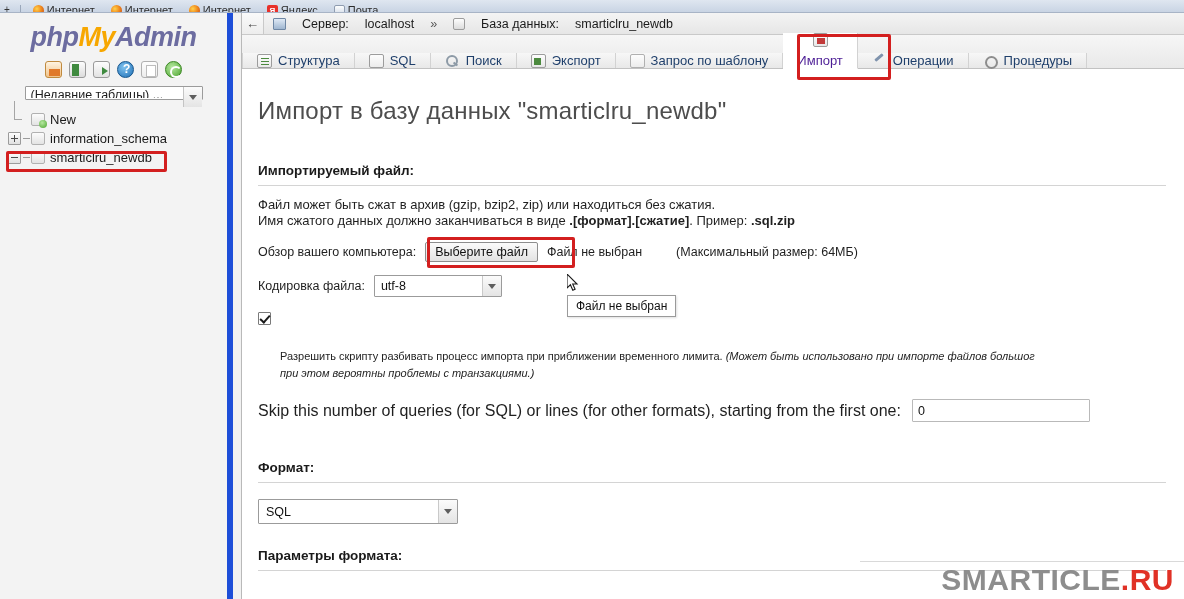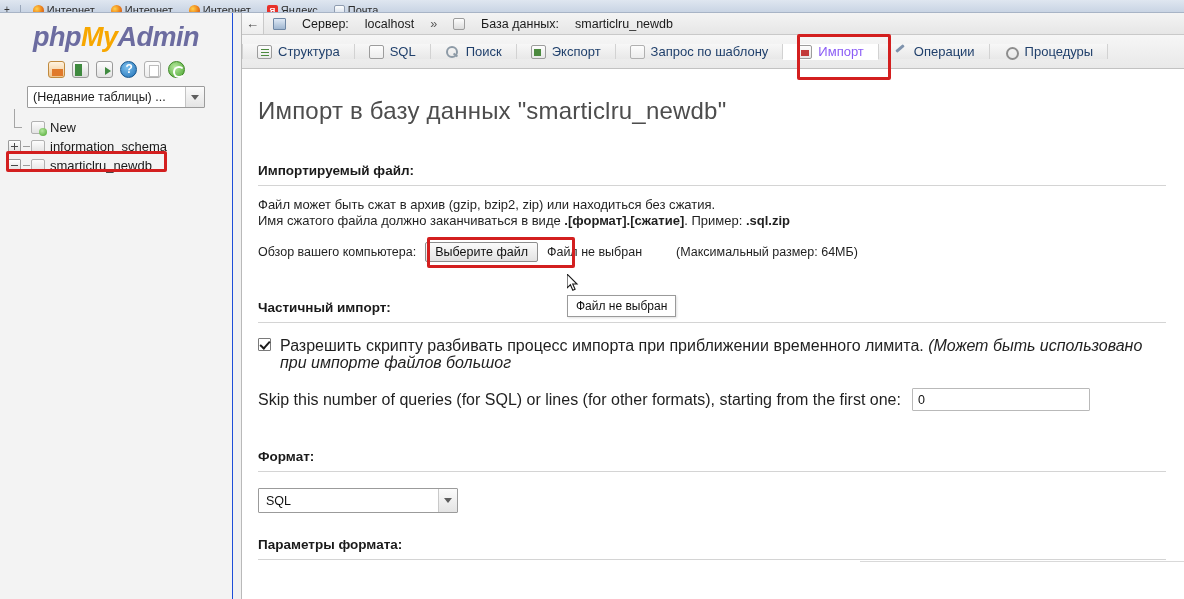--- a/index.html
+++ b/index.html
@@ -29,21 +29,21 @@
   .bb-sep { width: 1px; height: 10px; background: #9aa7ba; margin-right: 12px; position: relative; top: 2px; }
   .bb-ico { width: 11px; height: 11px; border-radius: 2px; flex: 0 0 auto; }
   .ico-ff { background: radial-gradient(circle at 35% 35%, #ffd24d 0%, #f08a1e 45%, #d2601a 75%, #3a3f7a 100%); border-radius: 50%; }
   .ico-ya { background: #e8312a; color:#fff; font-size:8px; text-align:center; line-height:11px; font-weight:bold; }
   .ico-mail { background: linear-gradient(#fdfefe,#cfd8e6); border: 1px solid #8f9cb0; }
   .bb-plus { font-size: 10px; color:#333; position: relative; top: 2px; margin-right: 10px; }
 
   
   .sidebar {
     position: absolute; left: 0; top: 13px; width: 233px; height: 586px;
-    background: #f3f3f3; border-right: 1px solid #1d4ed8;
+    background: #f3f3f3; border-right: 6px solid #1d4ed8;
   }
   .pma-logo {
     text-align: center; padding-top: 9px;
     font-size: 27px; font-weight: bold; font-style: italic;
     letter-spacing: -0.5px;
   }
   .pma-logo .p1 { color: #6c6ca0; }
   .pma-logo .p2 { color: #f7a700; }
   .pma-logo .p3 { color: #6c6ca0; }
 
@@ -60,21 +60,21 @@
   .ic-sql:after { content:""; position:absolute; right:1px; top:5px; width:0; height:0;
     border-left:6px solid #3f8a3f; border-top:4px solid transparent; border-bottom:4px solid transparent; }
   .ic-help { background: radial-gradient(circle at 40% 35%, #7fc2ef, #1f6fb5); border-radius:50%; border:1px solid #14548c; }
   .ic-help:after { content:"?"; position:absolute; left:5px; top:0px; color:#fff; font-size:12px; font-weight:bold; }
   .ic-doc { background: linear-gradient(#fdfdfd,#ededed); border:1px solid #b0b0b0; }
   .ic-doc:after { content:""; position:absolute; left:4px; top:3px; width:8px; height:10px; border:1px solid #bdbdbd; background:#fff; }
   .ic-reload { background: radial-gradient(circle at 40% 35%, #b6e8a0, #49a42c); border-radius:50%; border:1px solid #3b8623; }
   .ic-reload:after { content:""; position:absolute; left:4px; top:4px; width:8px; height:8px; border:2px solid #fff; border-radius:50%; border-right-color:transparent; }
 
   .recent-select {
-    display: block; margin: 8px auto 0 auto; width: 178px; height: 22px;
+    display: block; margin: 8px auto 0 auto; width: 178px; height: 14px;
     font-size: 12.5px; font-family: "Liberation Sans", sans-serif;
     padding: 1px 2px 1px 5px;
     border: 1px solid #9b9b9b; background: #fff; color: #1a1a1a;
     border-radius: 1px;
     -webkit-appearance: none; appearance: none;
   }
   .sel-wrap { position: relative; width: 178px; margin: 8px auto 0 auto; }
   .sel-arrow {
     position: absolute; right: 1px; top: 1px; width: 19px; height: 20px;
     background: linear-gradient(#fbfbfb,#e4e4e4);
@@ -160,33 +160,33 @@
     background: linear-gradient(#fdfdfd,#dcdcdc);
     border: 1px solid #9c9c9c; border-radius: 2px;
   }
   .crumb-sep { color: #555; }
   .crumb-strong { font-weight: normal; }
 
   
   .tabbar {
     height: 34px; background: linear-gradient(to bottom,#f6f6f6,#e9e9e9);
     border-bottom: 1px solid #c2c2c2;
-    display: flex; align-items: center; position: relative;
+    display: flex; align-items: flex-end; position: relative;
   }
   .tab {
     display: flex; align-items: center; gap: 6px;
     padding: 0 14px; font-size: 13px; color: #1f3f6b;
     border-right: 1px solid #d2d2d2;
     background: linear-gradient(to bottom,#f7f7f7,#e8e8e8);
     white-space: nowrap; cursor: pointer;
   }
   .tab:first-child { border-left: 1px solid #d2d2d2; }
   .tab.active {
-    background: #ffffff; color: #8b5cf6;
-    border-bottom: 1px solid #fff; margin-bottom: -1px;
+    background: #ffffff; color: #4c1d95;
+    border-bottom: 1px solid #fff; margin-bottom: -1px; flex-direction: column;
   }
   .tabico { width: 15px; height: 14px; flex: 0 0 auto; border-radius: 2px; position: relative; }
   .ti-struct { background: linear-gradient(#fdfdfd,#eaeaea); border:1px solid #9c9c9c; }
   .ti-struct:after { content:""; position:absolute; left:3px; top:3px; width:8px; height:7px;
      background: repeating-linear-gradient(to bottom,#4c8a3f 0 1px,transparent 1px 3px); }
   .ti-sql { background: linear-gradient(#fdfdfd,#ececec); border:1px solid #9c9c9c; }
   .ti-search { background: transparent; }
   .ti-search:after { content:""; position:absolute; left:1px; top:1px; width:8px; height:8px;
      border:2px solid #8d9aa6; border-radius:50%; }
   .ti-search:before { content:""; position:absolute; left:8px; top:9px; width:5px; height:2px;
@@ -288,21 +288,21 @@
   .chkbox {
     width: 13px; height: 13px; border: 1px solid #7a7a7a; background: #fff;
     margin-right: 9px; flex: 0 0 auto; position: relative; margin-top: 1px;
     border-radius: 1px;
   }
   .chkbox.checked:after {
     content: ""; position: absolute; left: 3px; top: 0px;
     width: 4px; height: 8px; border: solid #1a1a1a;
     border-width: 0 2px 2px 0; transform: rotate(42deg);
   }
-  .chktext { font-size: 16px; color: #1f1f1f; line-height: 17px; }
+  .chktext { font-size: 11px; color: #1f1f1f; line-height: 17px; margin-top: 37px; }
   .chktext i { font-style: italic; }
 
   .skiprow { display: flex; align-items: center; margin-top: 17px; }
   .skiplabel { font-size: 16px; color: #1f1f1f; margin-right: 11px; }
   .skipinput {
     width: 178px; height: 23px; border: 1px solid #b9b9b9; background: #fff;
     font-size: 12.5px; font-family: "Liberation Sans", sans-serif;
     padding: 0 5px; color: #111; border-radius: 1px;
   }
 
@@ -456,47 +456,56 @@
 
     <div class="page">
 
       <h1 class="page-title">Импорт в базу данных "smarticlru_newdb"</h1>
 
       <div class="legend">Импортируемый файл:</div>
 
       <div class="desc">
         <div>Файл может быть сжат в архив (gzip, bzip2, zip) или находиться без сжатия.</div>
         <div>
-          <span>Имя сжатого файла должно заканчиваться в виде </span><b>.[формат].[сжатие]</b><span>. Пример: </span><b>.sql.zip</b>
+          <span>Имя сжатого данных должно заканчиваться в виде </span><b>.[формат].[сжатие]</b><span>. Пример: </span><b>.sql.zip</b>
         </div>
       </div>
 
       <div class="row">
         <span class="lbl">Обзор вашего компьютера:</span>
         <button class="filebtn">Выберите файл</button>
         <span class="nofile">Файл не выбран</span>
         <span class="maxsize">(Максимальный размер: 64МБ)</span>
       </div>
 
+      <div class="row">
+        <span class="lbl">Кодировка файла:</span>
+        <span class="enc-wrap">
+          <select class="enc-select">
+            <option>utf-8</option>
+          </select>
+          <span class="sel-arrow-sm"></span>
+        </span>
+      </div>
 
       <div class="anno-file"></div>
 
       <svg class="cursor" viewBox="0 0 12 18">
         <polygon points="0,0 0,14 3.4,10.8 5.8,16.2 8.1,15.2 5.7,10 10,10" fill="#ffffff" stroke="#1a1a1a" stroke-width="1.1"></polygon>
       </svg>
 
       <div class="tooltip">Файл не выбран</div>
 
-      <div class="legend">Частичный импорт:</div>
 
       <div class="chkrow">
         <span class="chkbox checked"></span>
         <span class="chktext">
           <span>Разрешить скрипту разбивать процесс импорта при приближении временного лимита.</span>
           <i>(Может быть использовано при импорте файлов большог</i>
+          <i style="display:block;">при этом вероятны проблемы с транзакциями.)</i>
         </span>
       </div>
 
       <div class="skiprow">
         <span class="skiplabel">Skip this number of queries (for SQL) or lines (for other formats), starting from the first one:</span>
         <input class="skipinput" type="text" value="0" style="">
       </div>
 
       <div class="legend">Формат:</div>
 
@@ -506,14 +515,15 @@
         </select>
         <span class="sel-arrow-sm"></span>
       </div>
 
       <div class="legend tight">Параметры формата:</div>
 
     </div>
   </div>
 
   <div class="wm-line"></div>
+  <div class="watermark"><span>SMARTICLE</span><span class="ru">.RU</span></div>
 
 </div>
 
 </body></html>

